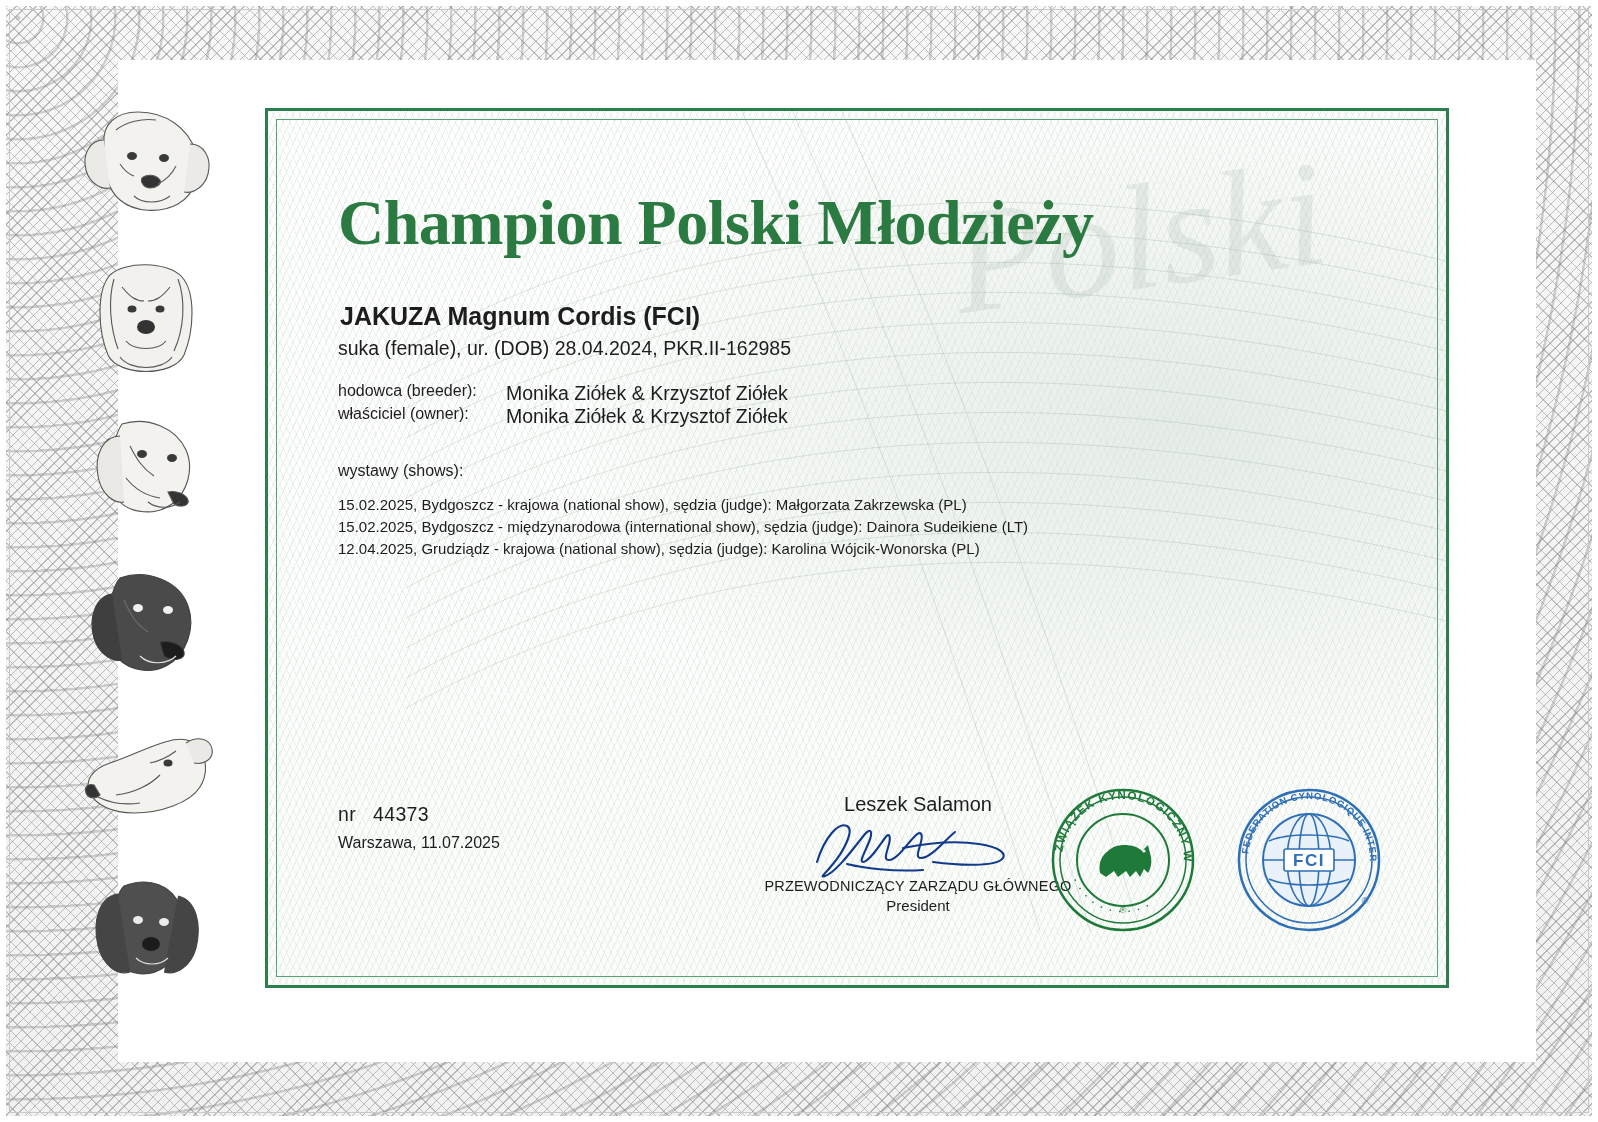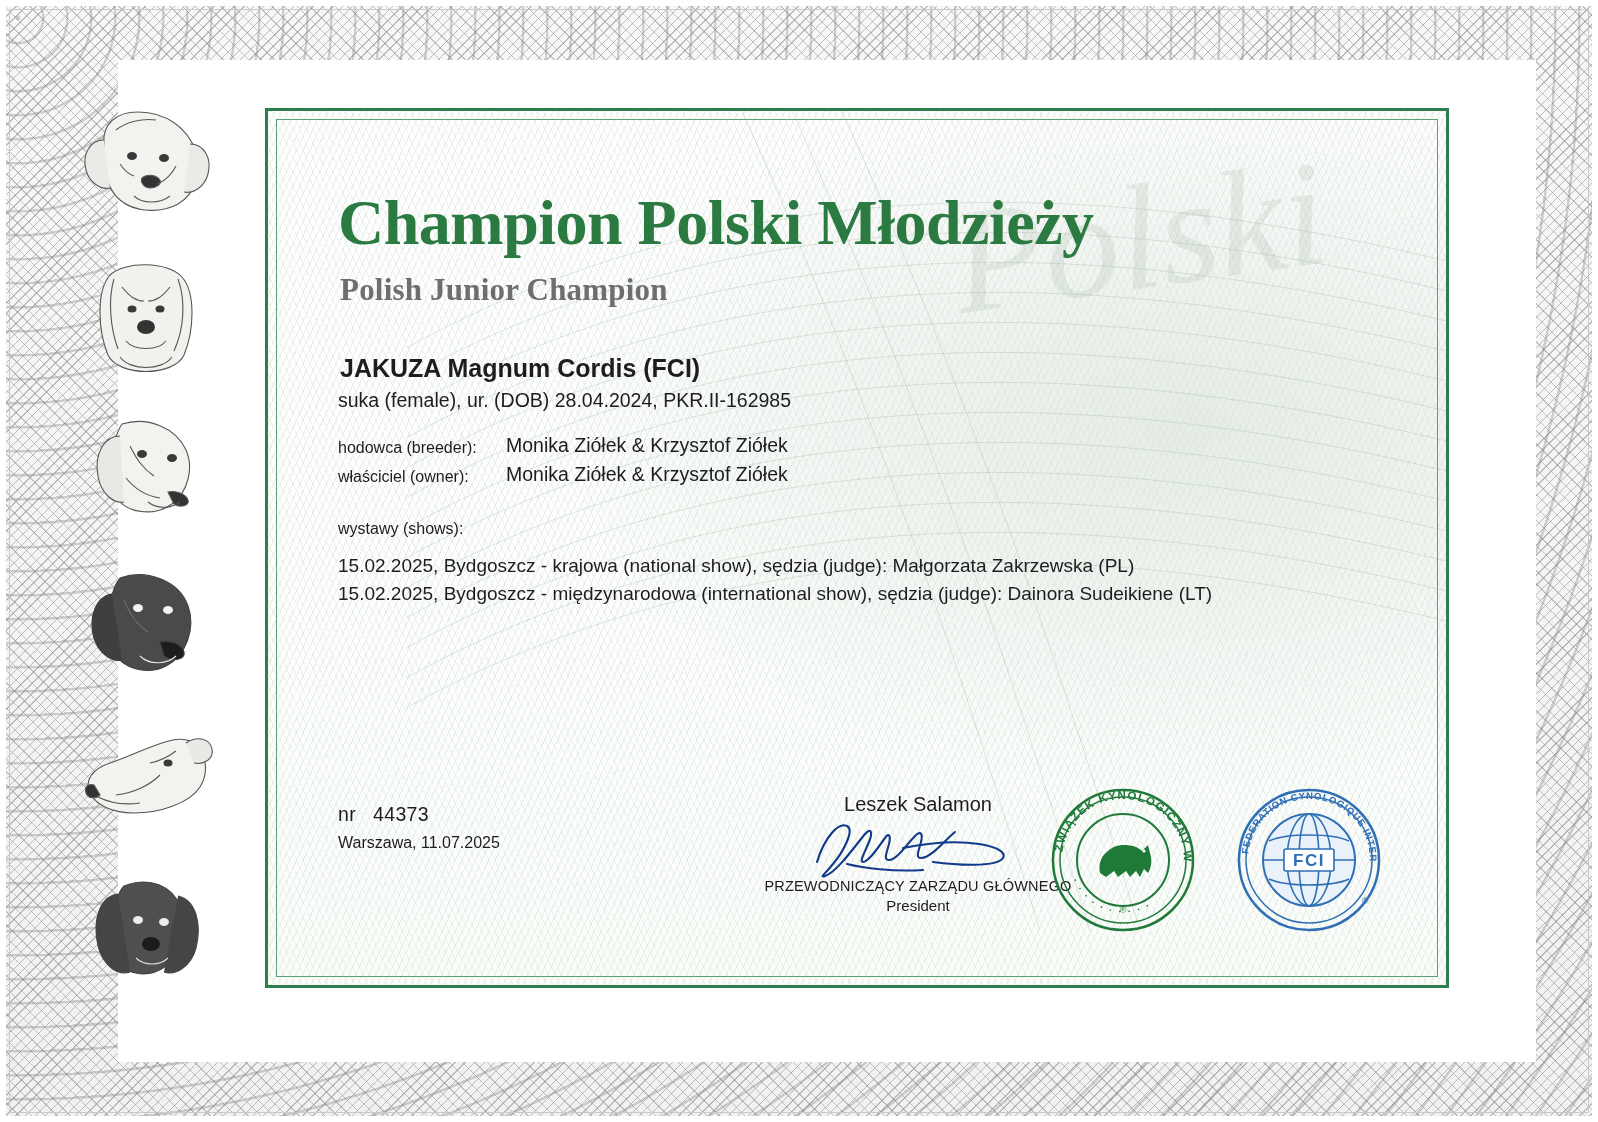--- a/index.html
+++ b/index.html
@@ -169,42 +169,42 @@
   .breed-line, .sex-line {
     font-size: 19.5px;
     color: #1d1d1d;
     margin-top: 12px;
   }
   .sex-line { margin-top: 6px; }
 
   .kv-block { margin-top: 22px; }
   .kv-row {
     display: flex;
-    align-items: flex-end;
-    margin-top: 6px;
+    align-items: flex-start;
+    margin-top: 0;
   }
   .kv-label {
     font-size: 16px;
     color: #1d1d1d;
     width: 168px;
     flex: 0 0 168px;
   }
   .kv-value {
     font-size: 19.5px;
     color: #1d1d1d;
   }
 
   .shows-label {
     font-size: 16px;
     color: #1d1d1d;
     margin-top: 34px;
   }
   .shows-list { margin-top: 14px; }
   .show-item {
-    font-size: 19px;
+    font-size: 15px;
     color: #1d1d1d;
     line-height: 1.45;
   }
 
   
   .footer {
     position: absolute;
     left: 70px;
     right: 40px;
     bottom: 40px;
@@ -389,41 +389,41 @@
           <path d="M300 -40 C420 220 520 480 640 880"></path>
           <path d="M350 -40 C470 220 570 480 690 880"></path>
           <path d="M400 -40 C520 220 620 480 740 880"></path>
         </g>
       </svg>
     </div>
     <div class="watermark-text">Polski</div>
 
     <div class="doc-content">
       <h1 class="title-pl">Champion Polski Młodzieży</h1>
-      <div class="title-en">Polish Junior Champion</div>
 
       <div class="dog-name">JAKUZA Magnum Cordis (FCI)</div>
 
       <div class="sex-line">suka (female), ur. (DOB) 28.04.2024, PKR.II-162985</div>
 
       <div class="kv-block">
         <div class="kv-row">
           <span class="kv-label">hodowca (breeder):</span>
           <span class="kv-value">Monika Ziółek &amp; Krzysztof Ziółek</span>
         </div>
         <div class="kv-row">
           <span class="kv-label">właściciel (owner):</span>
           <span class="kv-value">Monika Ziółek &amp; Krzysztof Ziółek</span>
         </div>
       </div>
 
       <div class="shows-label">wystawy (shows):</div>
       <div class="shows-list">
         <div class="show-item">15.02.2025, Bydgoszcz - krajowa (national show), sędzia (judge): Małgorzata Zakrzewska (PL)</div>
         <div class="show-item">15.02.2025, Bydgoszcz - międzynarodowa (international show), sędzia (judge): Dainora Sudeikiene (LT)</div>
+        <div class="show-item">12.04.2025, Grudziądz - krajowa (national show), sędzia (judge): Karolina Wójcik-Wonorska (PL)</div>
       </div>
     </div>
 
     <div class="footer">
 
       <div class="nr-block">
         <div class="nr-line">
           <span>nr</span>
           &nbsp;&nbsp;<span>44373</span>
         </div>

